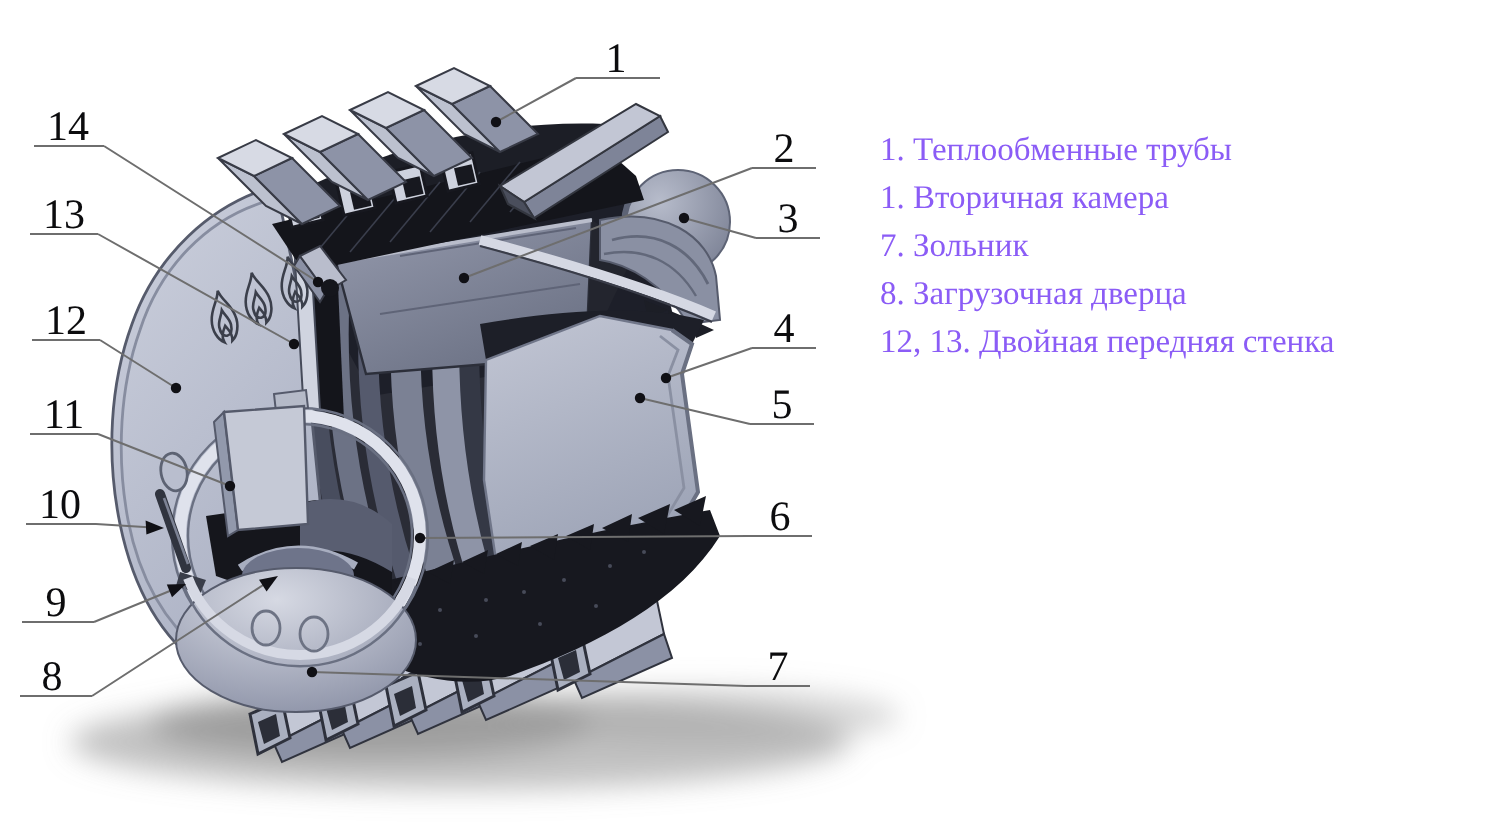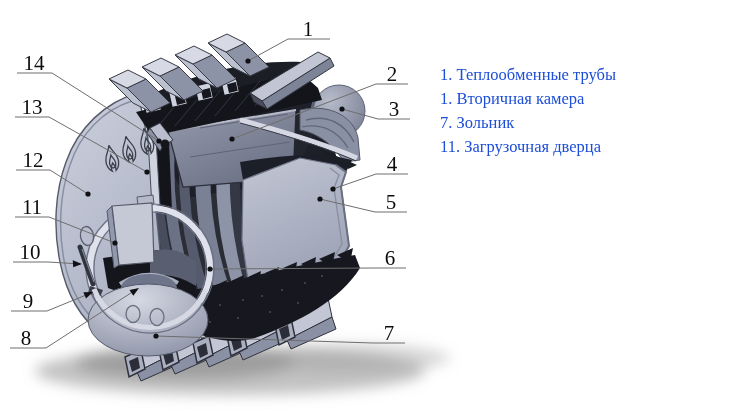--- a/index.html
+++ b/index.html
@@ -1,19 +1,19 @@
 <!DOCTYPE html>
 <html><head>
 <meta charset="utf-8">
 <style>
   html,body{margin:0;padding:0;background:#fff;}
   .page{position:relative;width:750px;height:413px;background:#fff;overflow:hidden;
         font-family:"Liberation Serif", serif;}
   .stage{position:absolute;left:0;top:0;}
-  .legend{position:absolute;left:440px;top:63px;width:300px;color:#1d4ed8;
+  .legend{position:absolute;left:440px;top:63px;width:300px;color:#8b5cf6;
           font-size:16.5px;line-height:24px;font-family:"Liberation Serif", serif;}
   .legend-line{white-space:nowrap;}
   .callout-num{font-family:"Liberation Serif", serif;font-size:21px;fill:#0c0c0e;}
 </style>
 </head>
 <body>
 
 <div class="page">
 
 <svg class="stage" width="750" height="413" viewBox="0 0 750 413">
@@ -266,16 +266,17 @@
     <text class="callout-num" x="33" y="167">12</text>
     <text class="callout-num" x="32" y="114">13</text>
     <text class="callout-num" x="34" y="70">14</text>
   </g>
 </svg>
 
 <div class="legend">
   <div class="legend-line">1. Теплообменные трубы</div>
   <div class="legend-line">1. Вторичная камера</div>
   <div class="legend-line">7. Зольник</div>
-  <div class="legend-line">11. Загрузочная дверца</div>
+  <div class="legend-line">8. Загрузочная дверца</div>
+  <div class="legend-line">12, 13. Двойная передняя стенка</div>
 </div>
 
 </div>
 
 </body></html>

